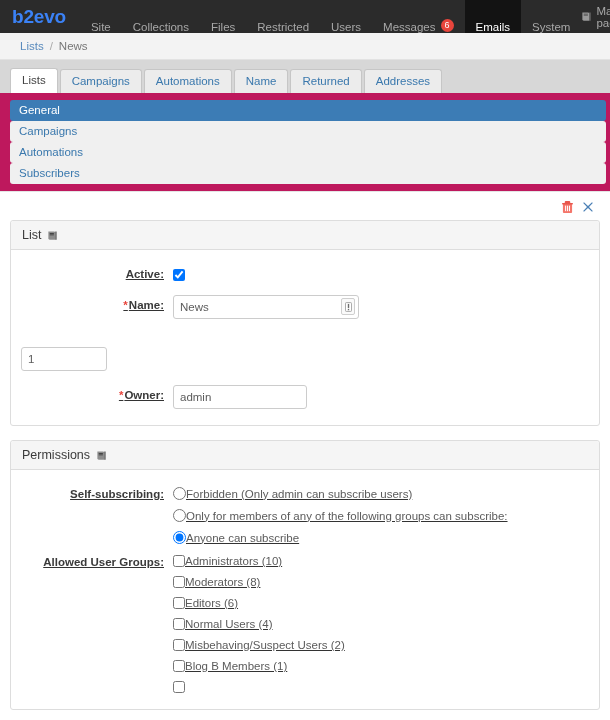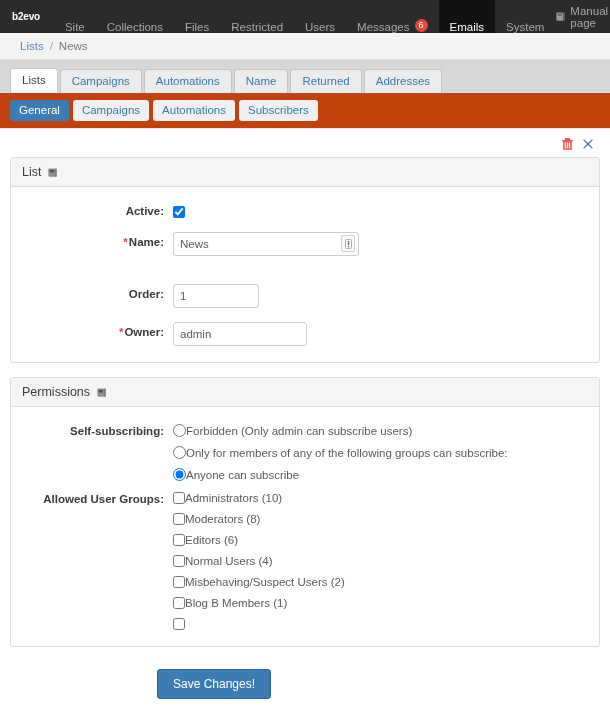--- a/index.html
+++ b/index.html
@@ -17,23 +17,23 @@
   .topnav {
     height: 33px;
     background: #2b2b2b;
     display: flex;
     align-items: stretch;
     position: relative;
   }
   .brand {
     display: flex; align-items: center;
     padding: 0 14px 0 12px;
-    font-size: 10px;
+    font-size: 19px;
     font-weight: bold;
-    color: #ffffff;
+    color: #3b82f6;
     letter-spacing: -0.2px;
   }
   .navitem {
     display: flex; align-items: flex-end;
     padding: 0 11px;
     color: #a8a8a8;
     font-size: 11.5px;
     text-decoration: none;
     white-space: nowrap;
   }
@@ -106,24 +106,25 @@
   .tab.active {
     background: #ffffff;
     color: #444;
     font-weight: normal;
     border-color: #c6c6c6;
     padding-bottom: 6px;
   }
 
   
   .subtabbar {
-    background: #c2410c;
+    background: #be185d;
     padding: 7px 0 7px 10px;
     display: flex;
     border-bottom: 1px solid #e5e5e5;
+    flex-direction: column;
   }
   .subtab {
     font-size: 11.5px;
     color: #3a78ad;
     background: #f0f0f0;
     border-radius: 3px;
     padding: 4px 9px;
     margin-right: 4px;
     line-height: 13px;
     cursor: pointer;
@@ -157,21 +158,21 @@
     background: #f5f5f5;
     border-bottom: 1px solid #dddddd;
     padding: 7px 11px;
     font-size: 12.5px;
     color: #3b3b3b;
     display: flex;
     align-items: center;
     border-radius: 3px 3px 0 0;
   }
   .panel-head .help-ico { margin-left: 6px; line-height: 0; }
-  .panel-body { padding: 14px 10px 14px 10px; }
+  .panel-body { padding: 14px 10px 14px 10px; text-decoration: underline; }
 
   
   .frow {
     display: flex;
     align-items: flex-start;
     margin-bottom: 14px;
   }
   .frow:last-child { margin-bottom: 2px; }
   .flabel {
     width: 152px;
@@ -372,21 +373,20 @@
                 </svg>
             </span>
           </span>
         </div>
       </div>
 
       <div class="frow">
       </div>
 
       <div class="frow">
-        <div class="flabel">Order:</div>
         <div class="fctl">
           <input type="text" class="inp inp-order" value="1" style="">
         </div>
       </div>
 
       <div class="frow">
         <div class="flabel"><span class="req">*</span><span>Owner:</span></div>
         <div class="fctl">
           <input type="text" class="inp inp-owner" value="admin" style="">
         </div>

